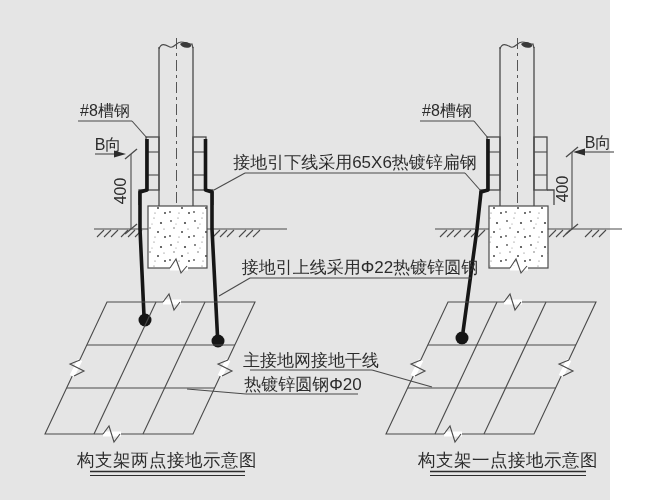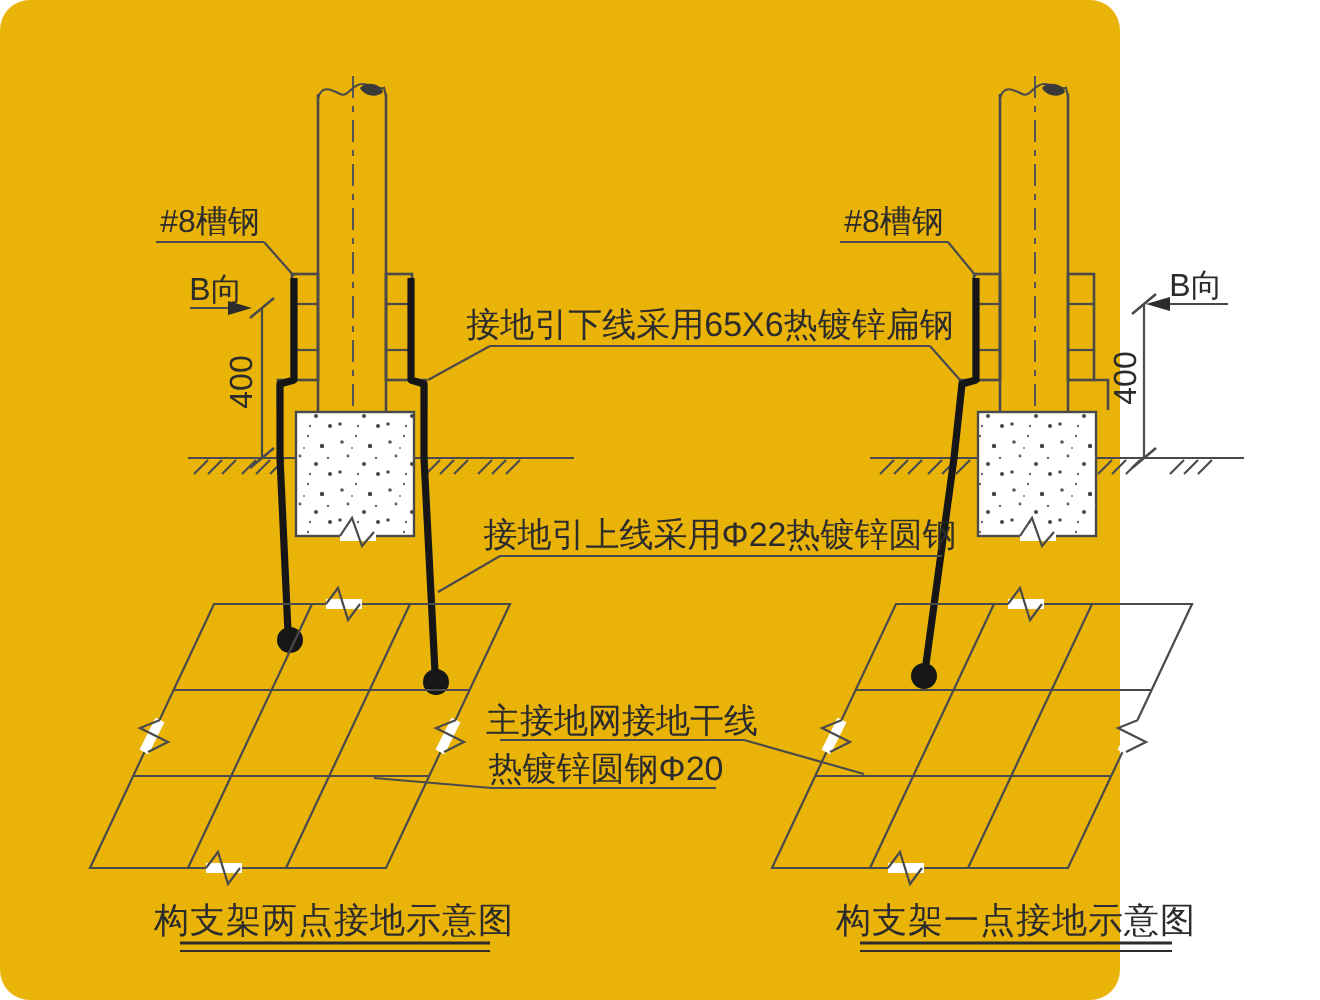--- a/index.html
+++ b/index.html
@@ -1,17 +1,17 @@
 <!DOCTYPE html>
 <html><head>
 <meta charset="utf-8">
 <style>
   html,body{margin:0;padding:0;background:#ffffff;}
   body{width:660px;height:500px;overflow:hidden;font-family:"Liberation Sans",sans-serif;}
-  .stage{position:relative;width:560px;height:500px;background:#eab308;border-radius:15px;}
+  .stage{position:relative;width:610px;height:500px;background:#e5e5e5;}
   svg{display:block;}
   svg text{fill:#2c2c2c;}
   .thin{stroke:#4a4a4a;stroke-width:1.1;fill:none;}
   .thin2{stroke:#4a4a4a;stroke-width:1.3;fill:none;}
   .dash{stroke:#555;stroke-width:1;fill:none;stroke-dasharray:11 4 3 4;}
   .thick{stroke:#161616;stroke-width:3.6;fill:none;stroke-linejoin:round;stroke-linecap:butt;}
   .whitegap{stroke:#ffffff;stroke-width:5;fill:none;}
   .fillblk{fill:#161616;stroke:none;}
   .arrow{fill:#2c2c2c;stroke:none;}
   .cjk{font-size:17px;}

